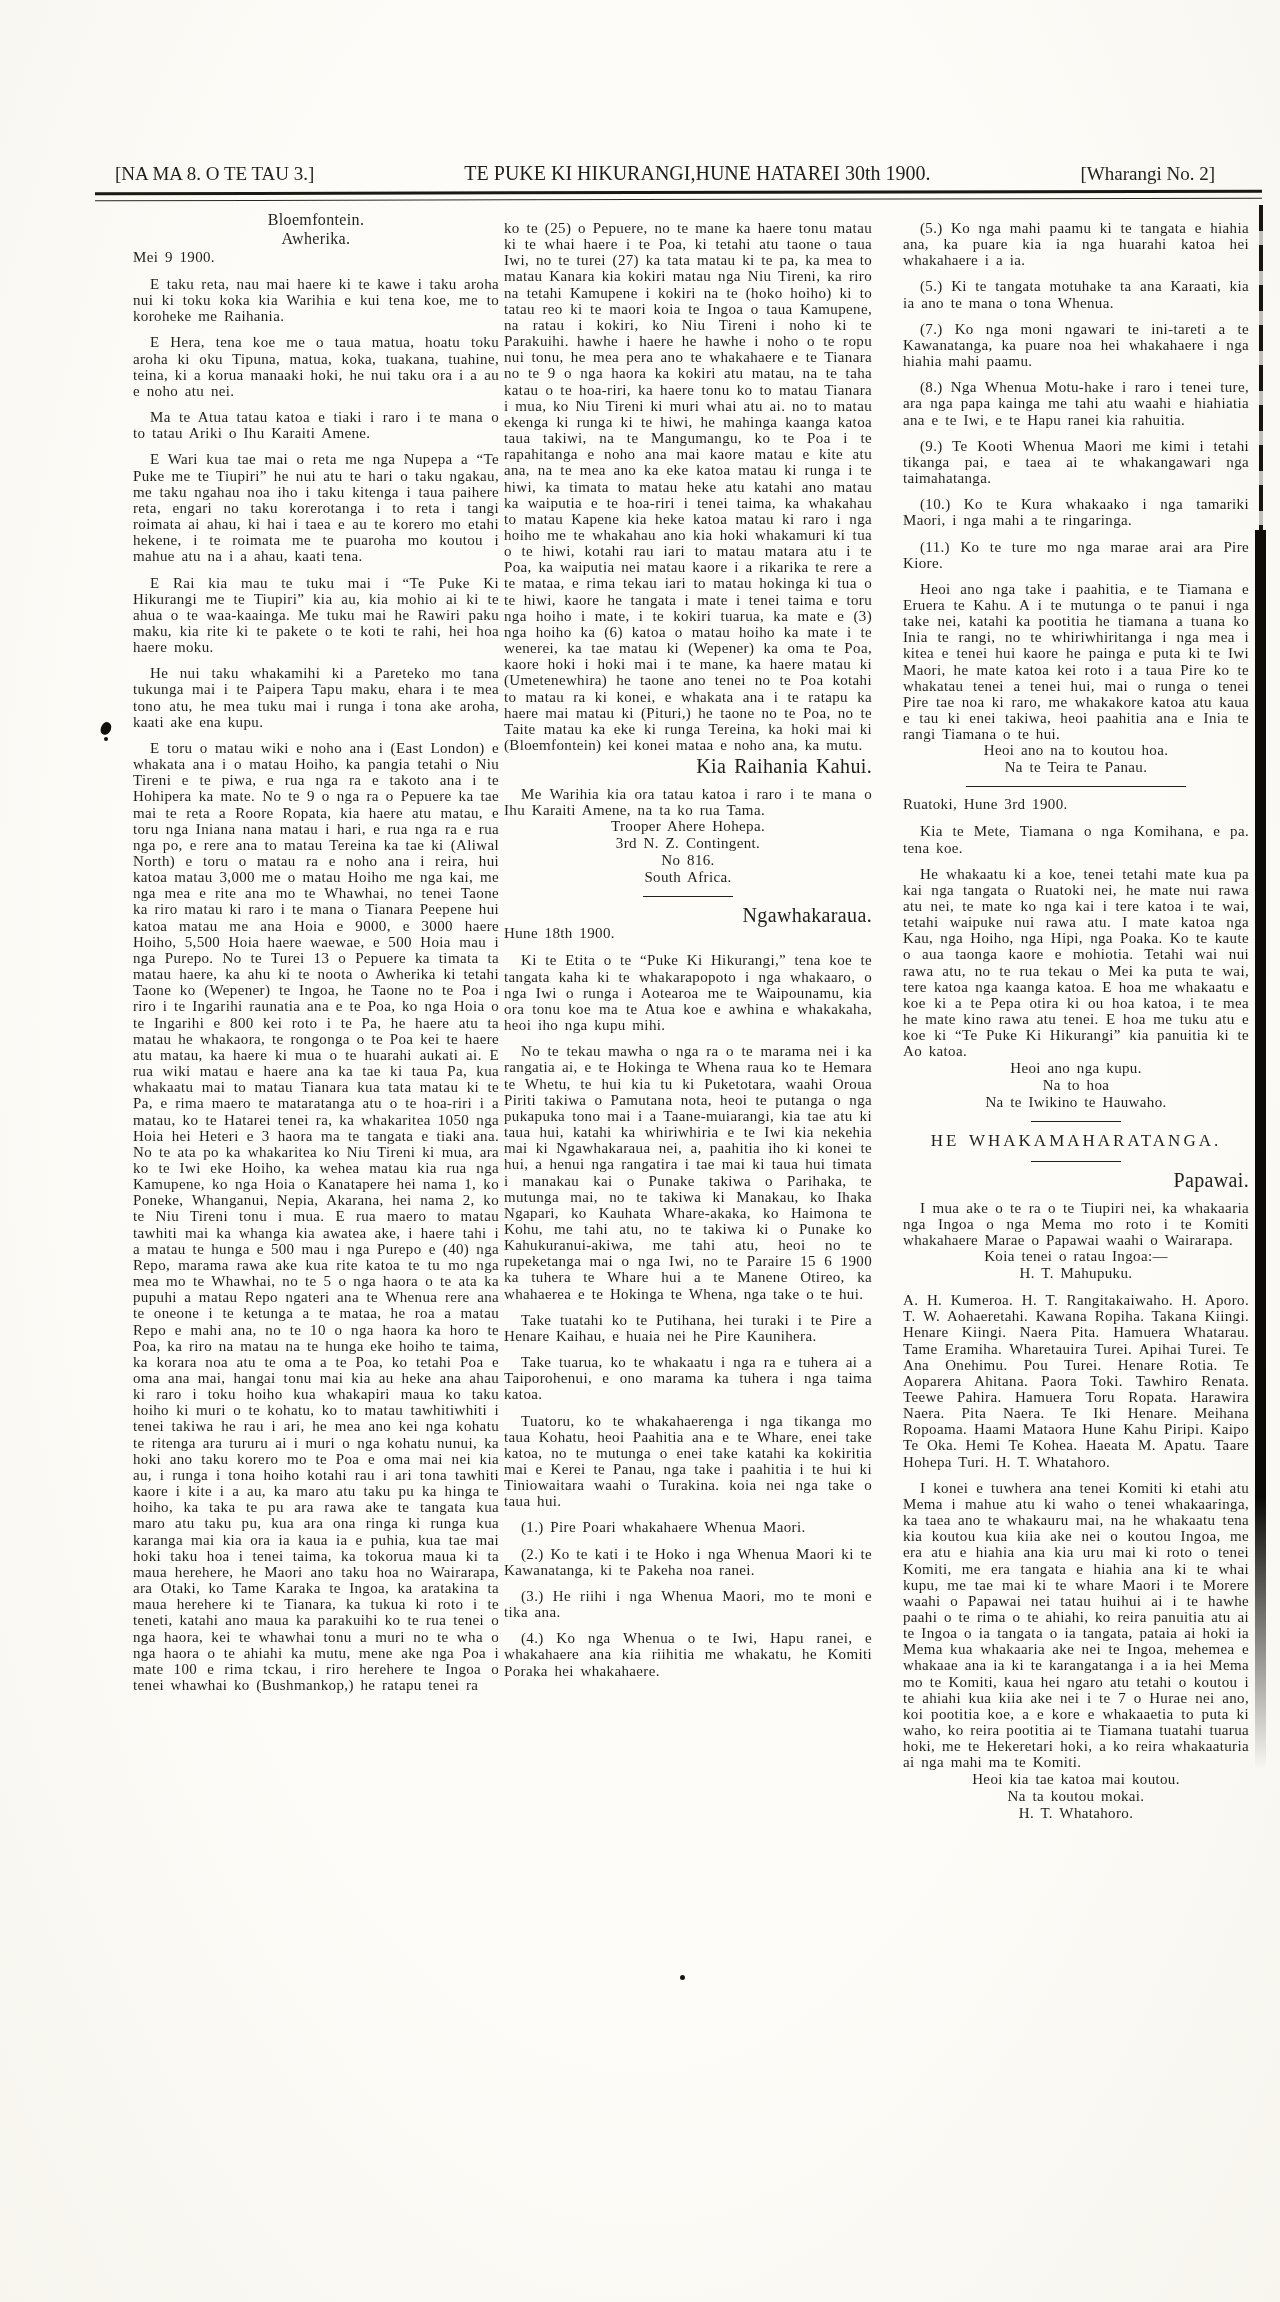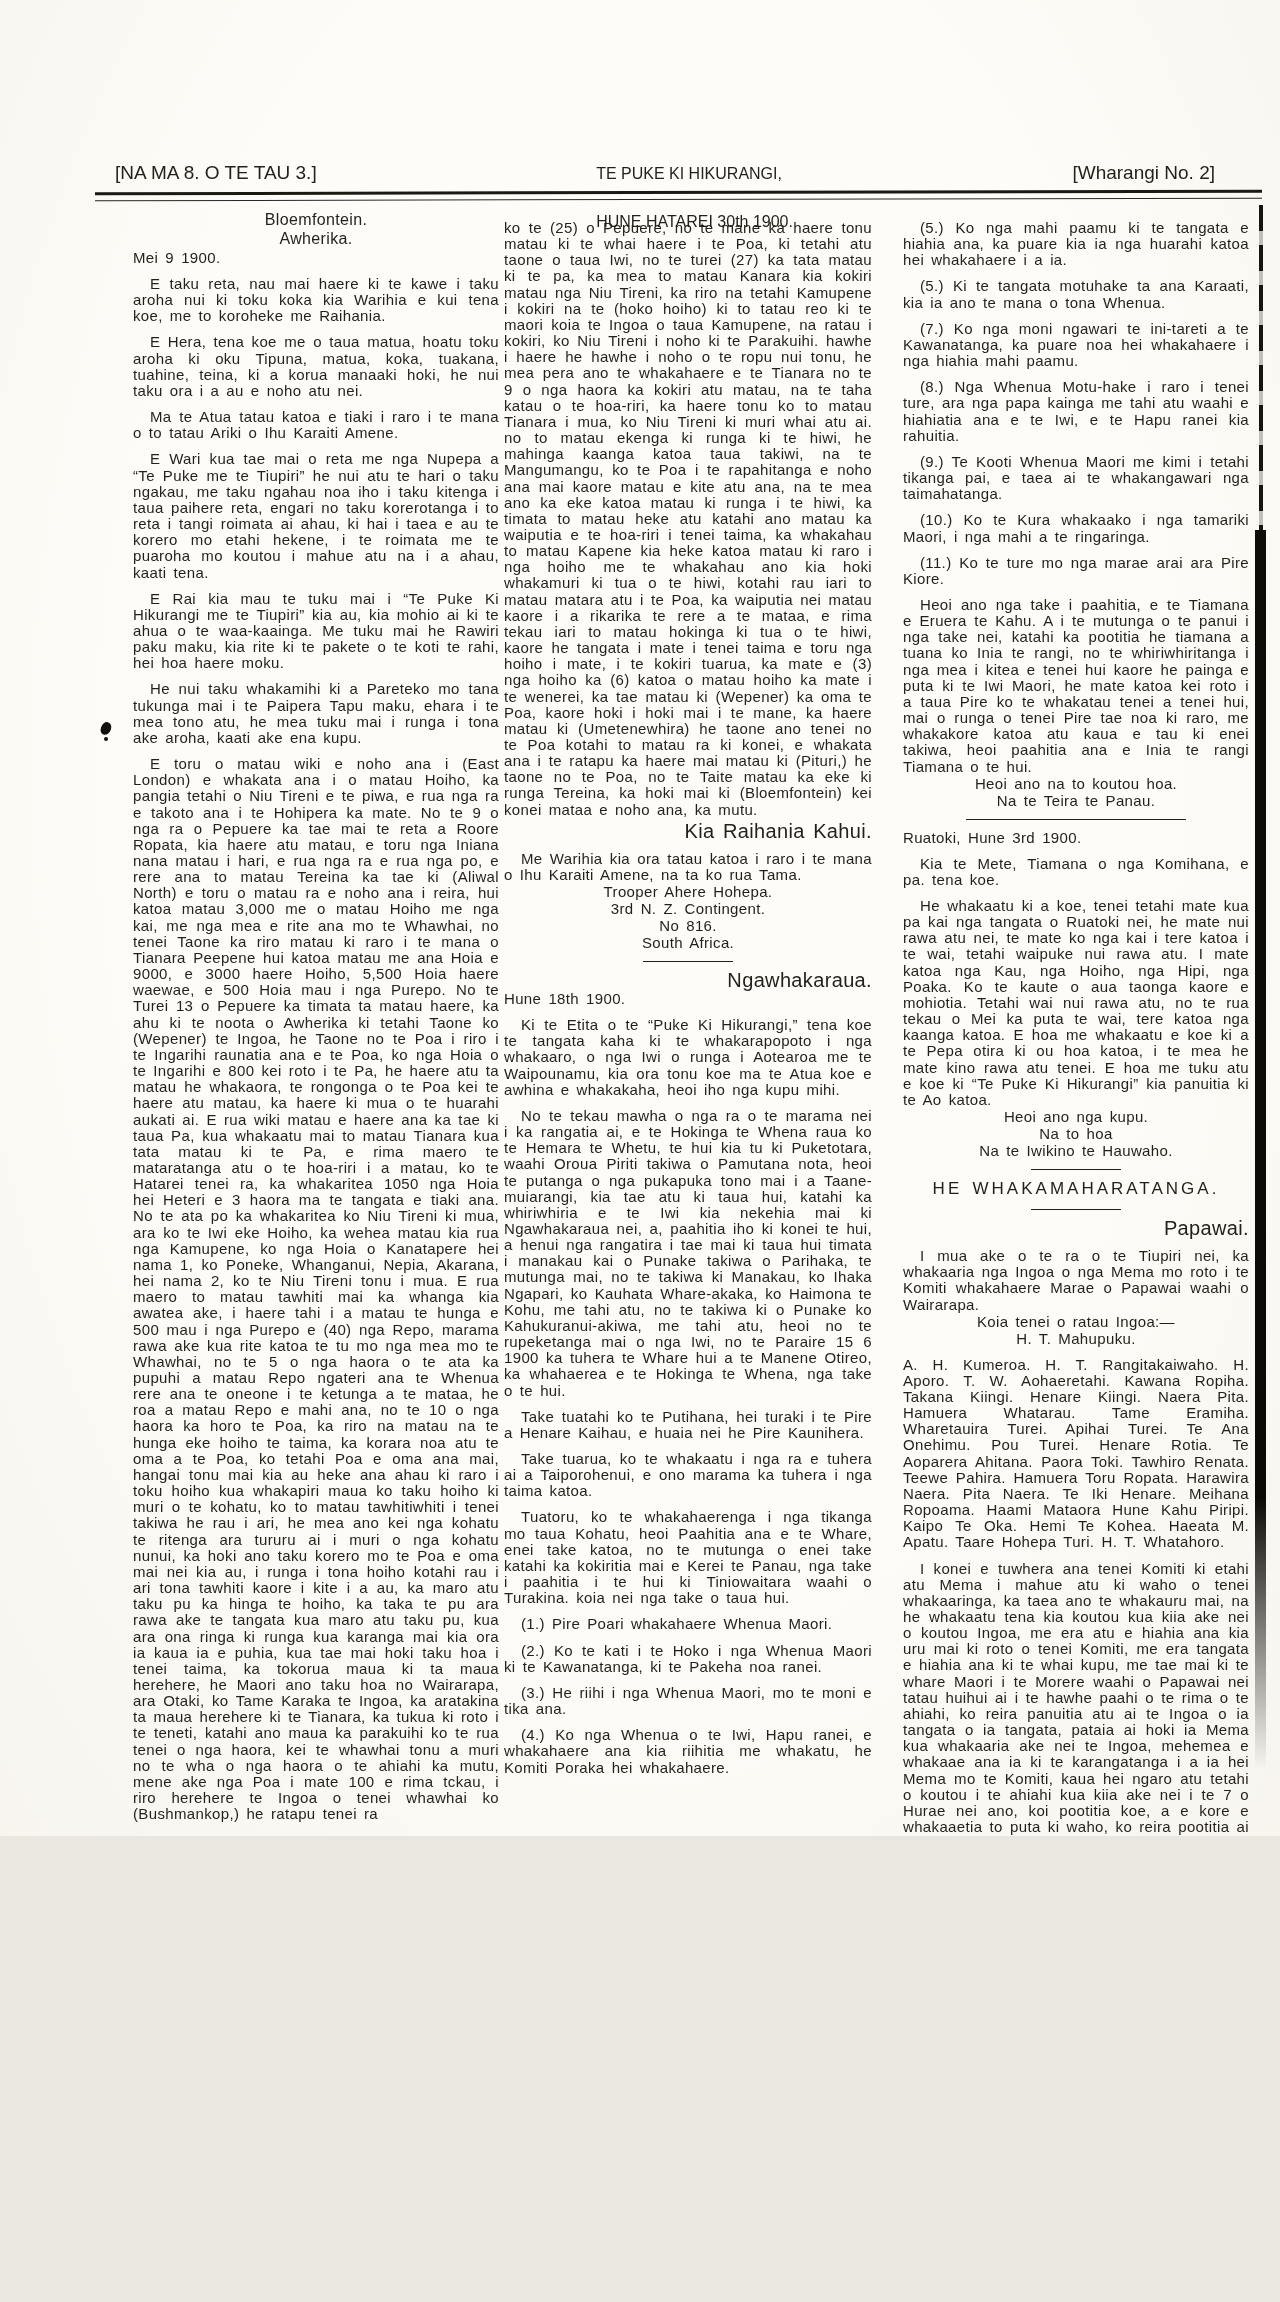--- a/index.html
+++ b/index.html
@@ -1,28 +1,28 @@
 <!DOCTYPE html>
 <html><head>
 <meta charset="utf-8">
 <style>
   html,body{margin:0;padding:0;background:#e9e7e0;}
   .page{
-    position:relative;width:1280px;height:1836px;margin:0 auto;
+    position:relative;width:1280px;height:2302px;margin:0 auto;
     background:radial-gradient(ellipse at 50% 42%, #fdfcf8 55%, #f7f5ee 100%);
     overflow:hidden;color:#231f19;
-    font-family:Liberation Sans, sans-serif;
+    font-family:Liberation Serif, serif;
   }
   
   .masthead{
     position:absolute;left:115px;top:162px;width:1100px;
     display:flex;justify-content:space-between;align-items:baseline;
     font-size:19px;white-space:nowrap;
   }
-  .masthead .mid{display:flex;gap:30px;font-size:16px;flex-direction:column;}
+  .masthead .mid{display:flex;font-size:20px;}
   .head-rule{
     position:absolute;left:95px;top:191px;width:1167px;height:5px;
     border-top:3px solid #1c1913;border-bottom:1px solid #2a261f;
     transform:rotate(-0.12deg);
   }
   
   .col{
     position:absolute;top:210px;text-align:justify;
     font-size:15px;line-height:16.15px;
     letter-spacing:0.35px;word-spacing:2.6px;

